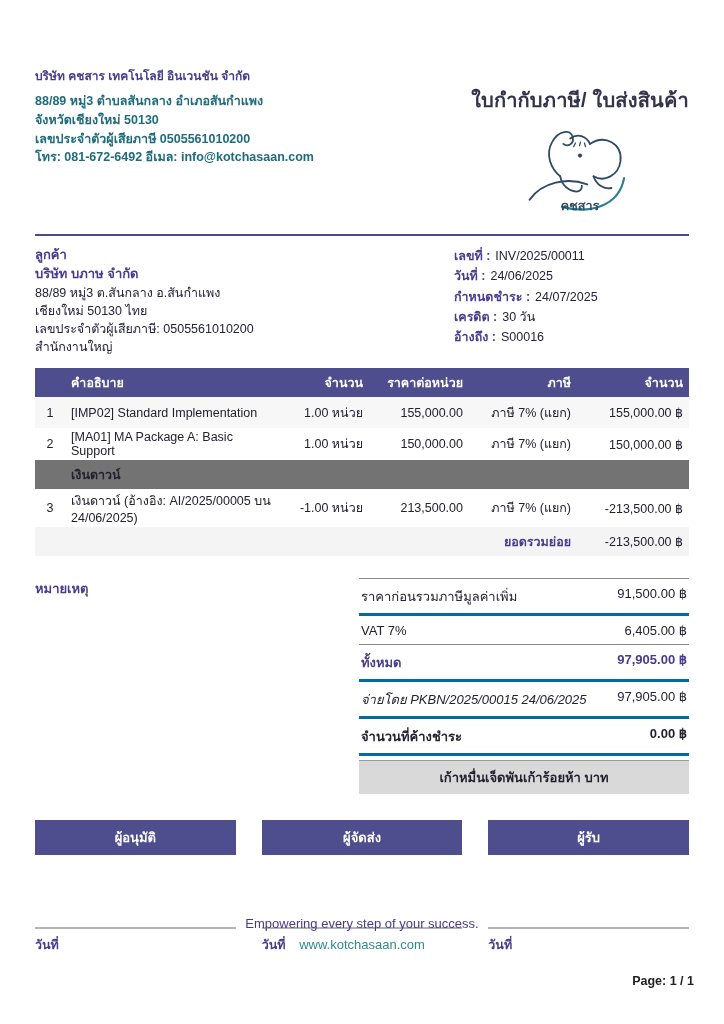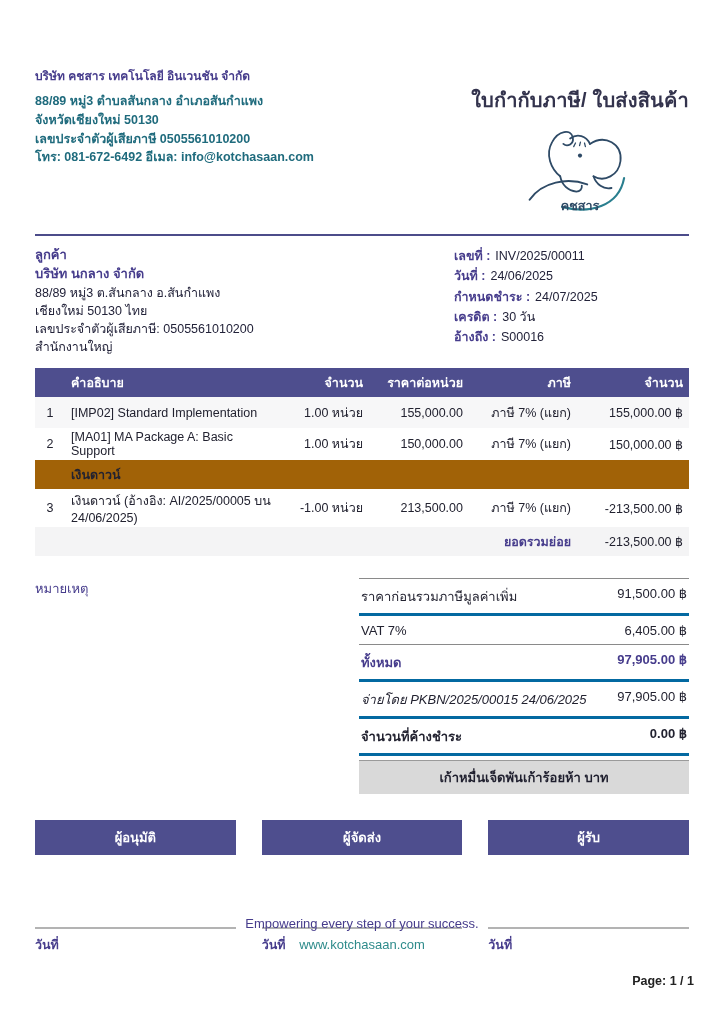--- a/index.html
+++ b/index.html
@@ -36,27 +36,27 @@
   .trow { display:flex; align-items:center; min-height:31px; padding:2px 0; }
   .thead { background:#4e4e8e; color:#fff; font-weight:bold; min-height:29px; }
   .c { padding:0 6px; }
   .c.no   { width:30px;  text-align:center; flex:none; }
   .c.desc { flex:1; text-align:left; }
   .c.qty  { width:84px;  text-align:right; flex:none; }
   .c.unit { width:100px; text-align:right; flex:none; }
   .c.tax  { width:108px; text-align:right; flex:none; white-space:nowrap; }
   .c.amt  { width:112px; text-align:right; flex:none; white-space:nowrap; }
   .row-alt { background:#f7f7f8; }
-  .section-row { background:#a16207; font-weight:bold; min-height:29px; }
+  .section-row { background:#737373; font-weight:bold; min-height:29px; }
   .subtotal-row { background:#f4f4f5; min-height:29px; }
   .subtotal-label { color:#463c8c; font-weight:bold; }
 
   
   .bottom { display:flex; justify-content:space-between; margin-top:22px; }
-  .notes-label { color:#463c8c; font-weight:normal; font-size:13px; }
+  .notes-label { color:#463c8c; font-weight:bold; font-size:13px; }
   .totals { width:330px; font-size:13px; }
   .totals-table { border-top:1px solid #8a8a8a; }
   .t-row { display:flex; justify-content:space-between; padding:7px 2px 6px 2px; border-bottom:3px solid #0369a1; }
   .t-row:nth-child(2) { border-bottom:1px solid #8a8a8a; }
   .t-total .t-label, .t-total .t-value { color:#463c8c; font-weight:bold; }
   .t-paid .t-label { font-style:italic; }
   .t-bold .t-label, .t-bold .t-value { font-weight:bold; }
   .t-row.no-border { border-bottom:none; }
   .words-box {
     margin-top:4px; background:#d9d9d9; border-top:1px solid #9a9a9a;
@@ -117,21 +117,21 @@
           <text x="70" y="99" text-anchor="middle" font-size="14" font-weight="bold" fill="#2e4a66">คชสาร</text>
         </svg>
       </div>
     </div>
   </div>
   <hr class="header-divider">
 
   <div class="info">
     <div class="customer">
       <div class="customer-label">ลูกค้า</div>
-      <div class="customer-name">บริษัท นกลาง จำกัด</div>
+      <div class="customer-name">บริษัท บภาษ จำกัด</div>
       <div class="customer-line">88/89 หมู่3 ต.สันกลาง อ.สันกำแพง</div>
       <div class="customer-line">เชียงใหม่ 50130 ไทย</div>
       <div class="customer-line">เลขประจำตัวผู้เสียภาษี: 0505561010200</div>
       <div class="customer-line">สำนักงานใหญ่</div>
     </div>
     <div class="meta">
       <div class="meta-row">
         <span class="meta-label">เลขที่ :</span>
         <span class="meta-value">INV/2025/00011</span>
       </div>

